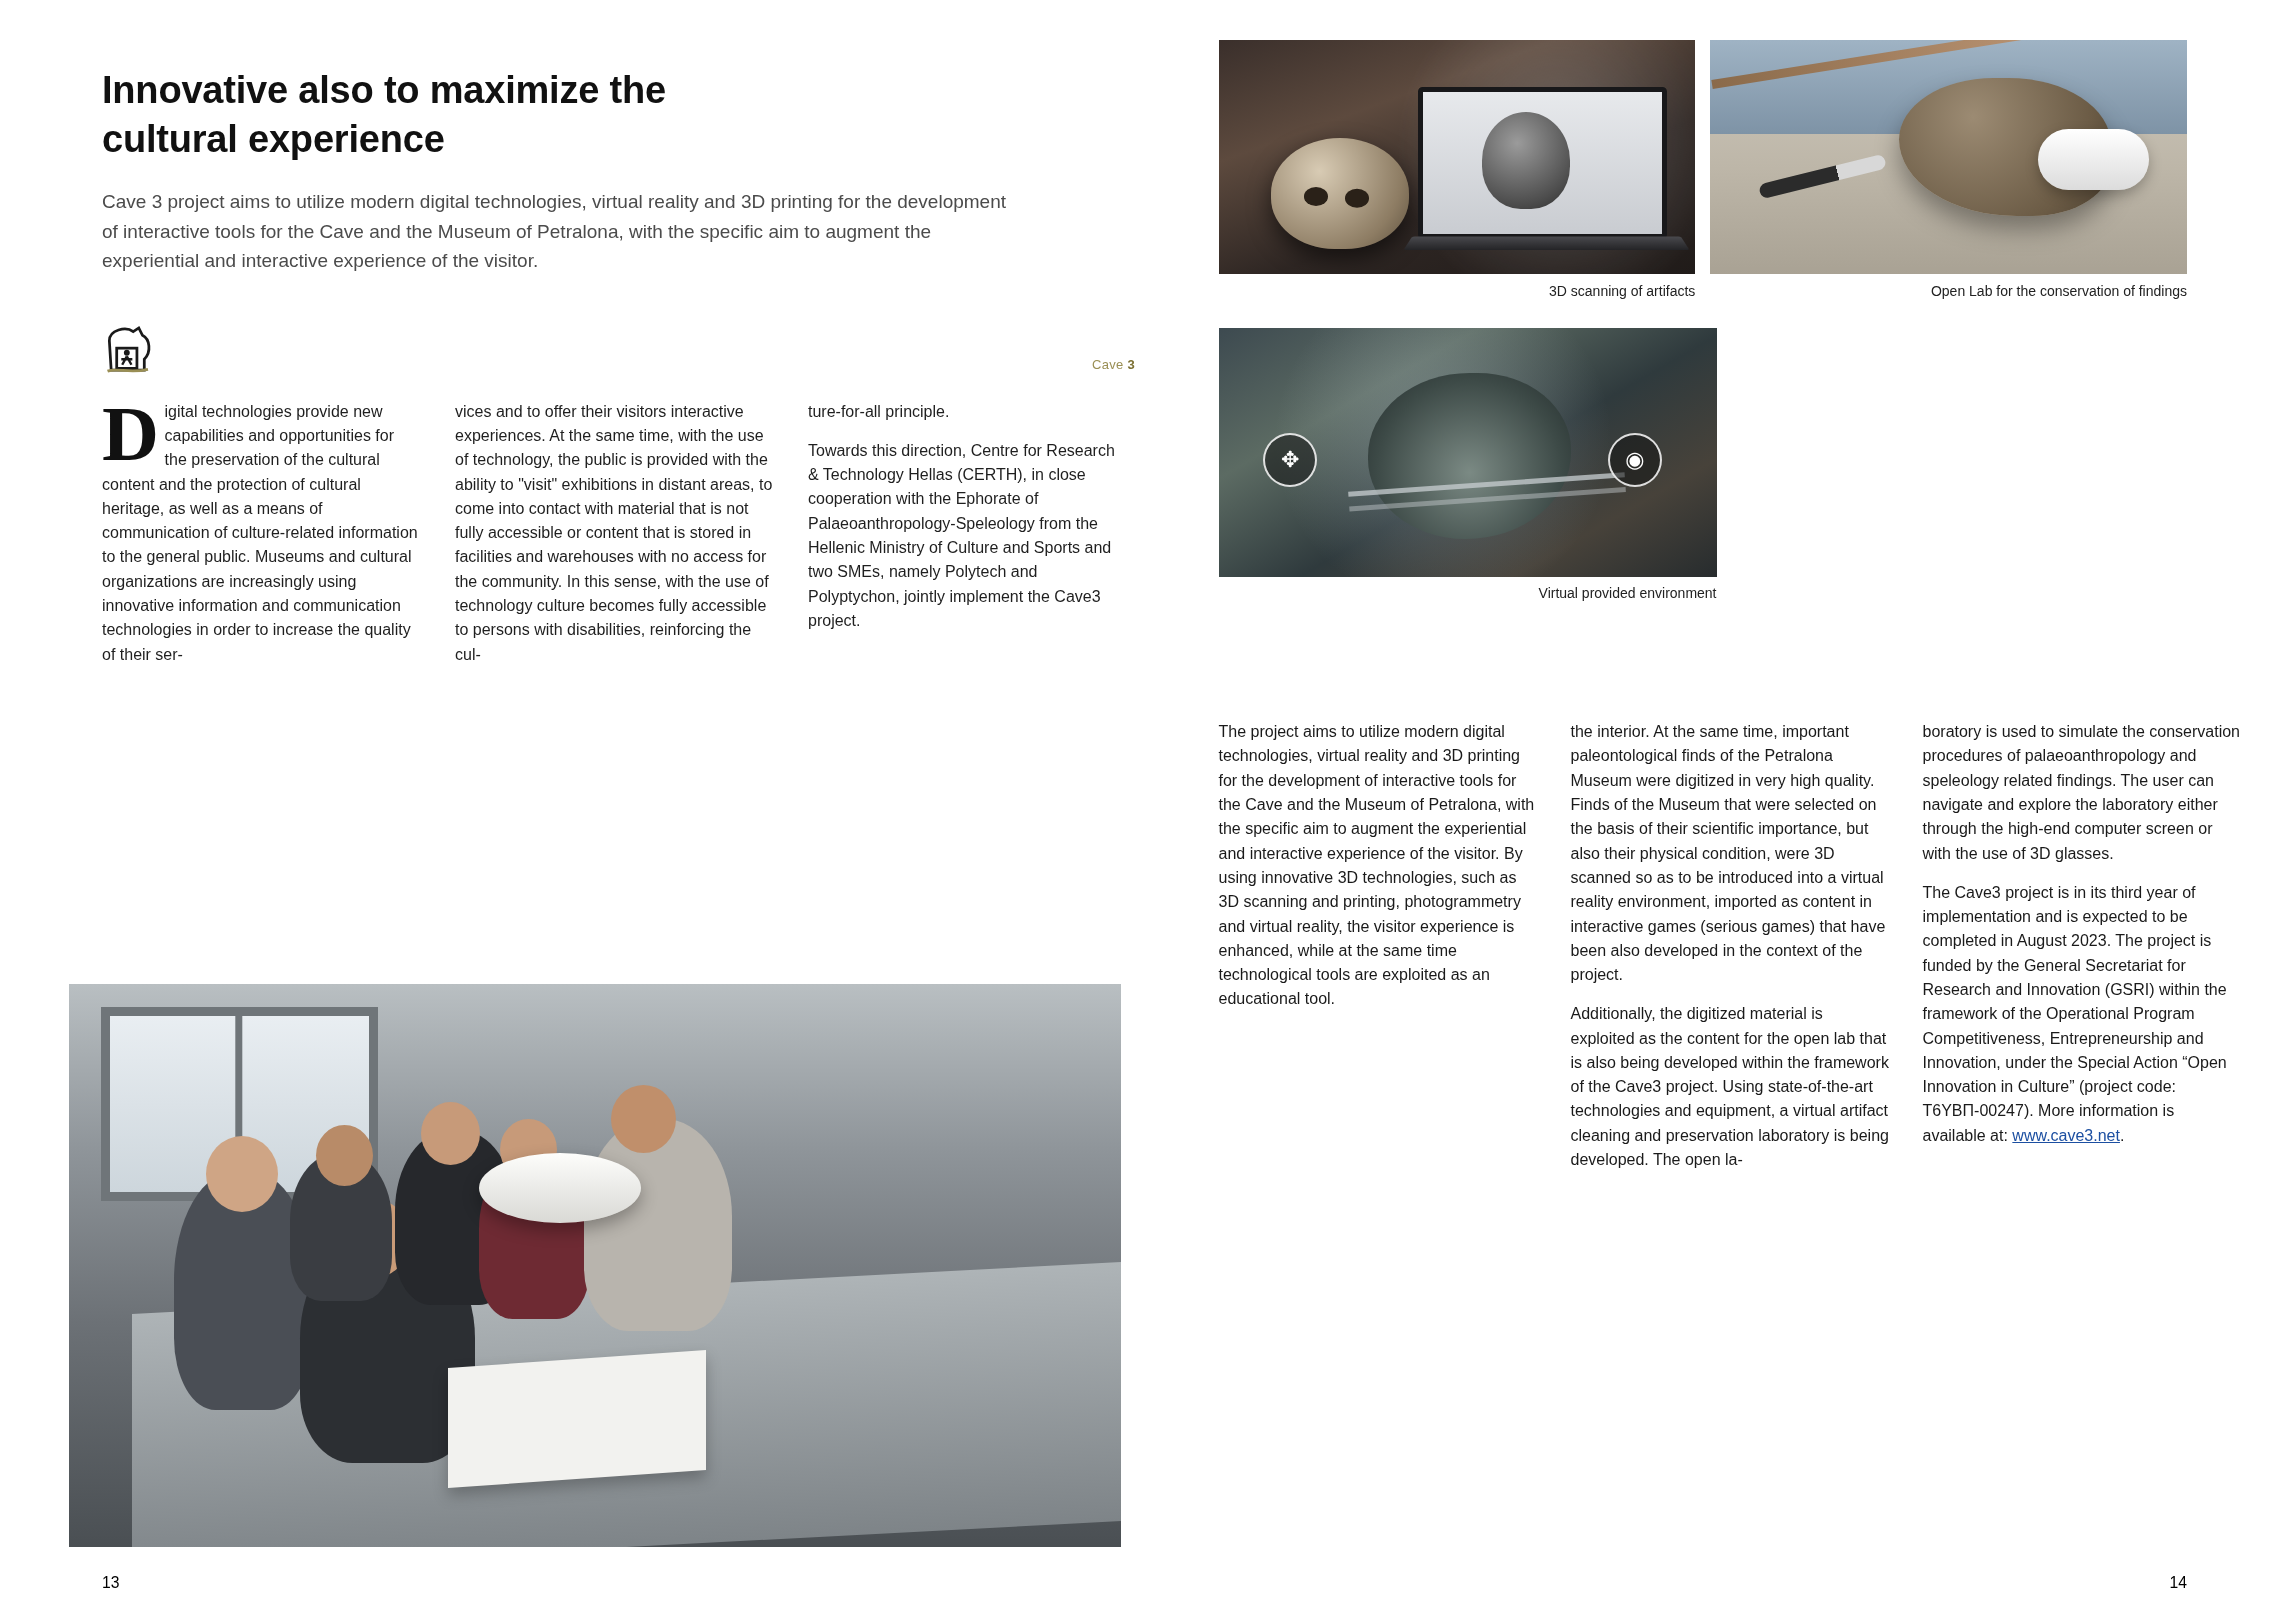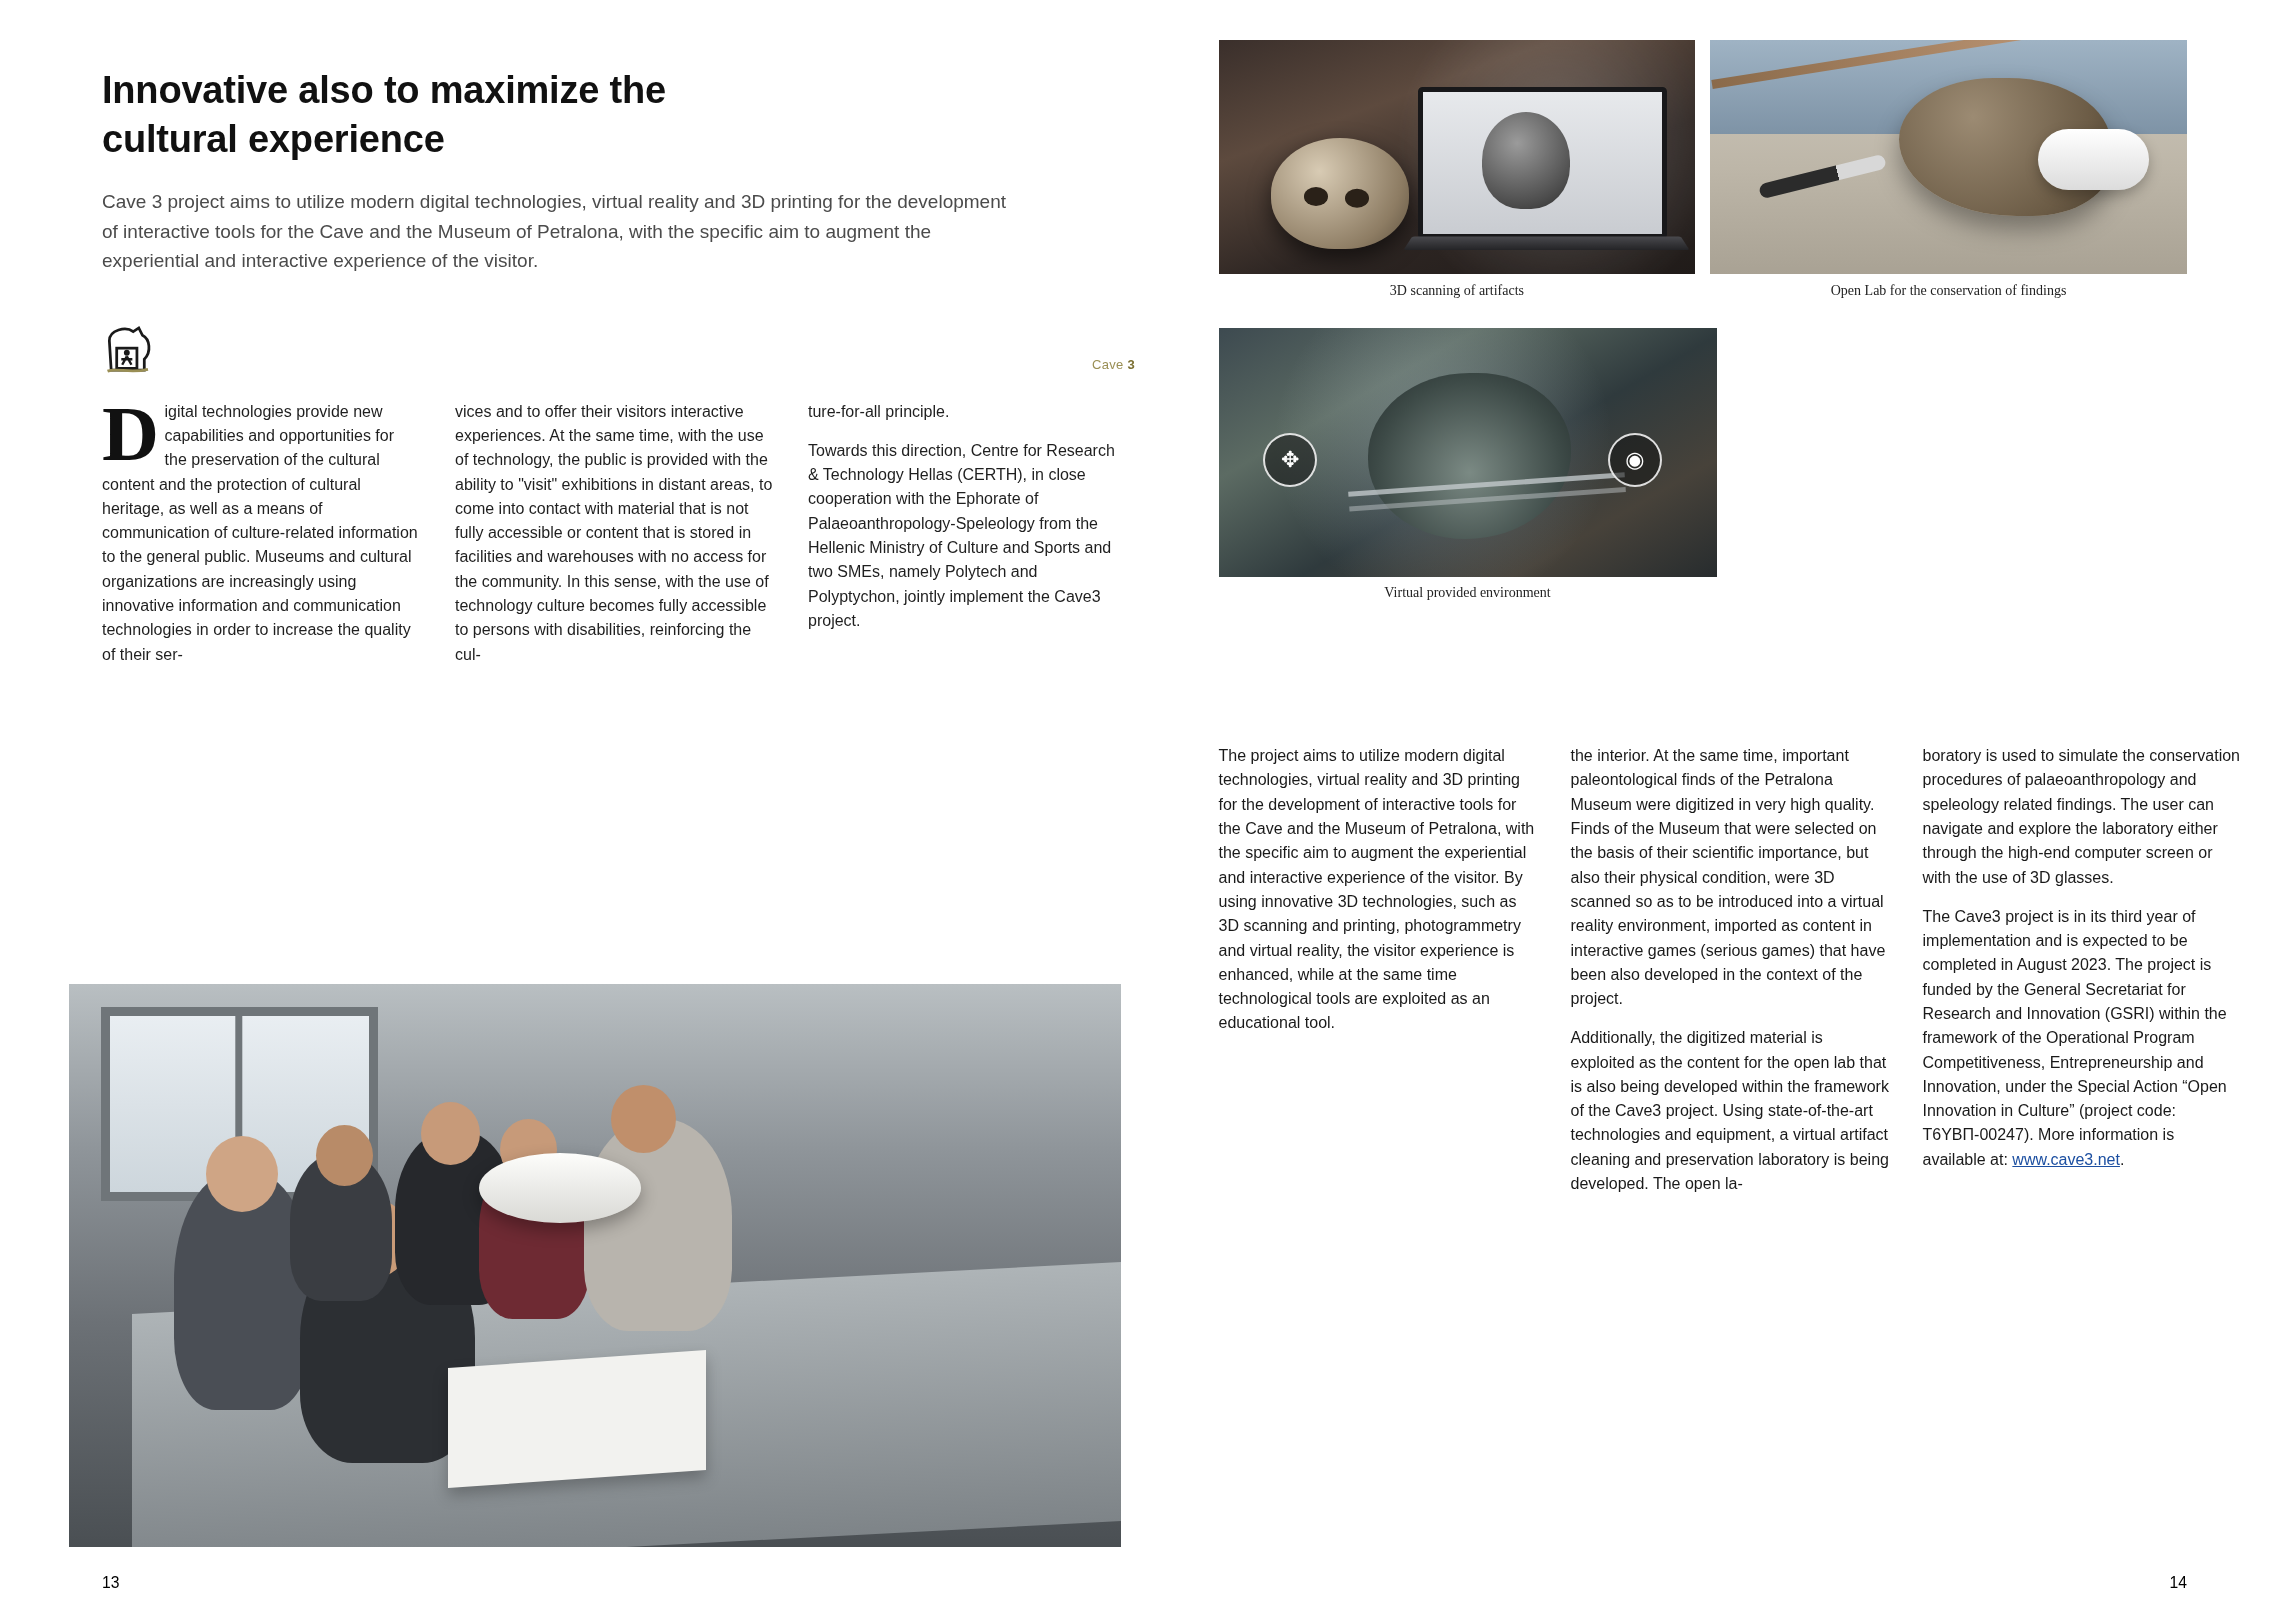--- a/index.html
+++ b/index.html
@@ -92,23 +92,22 @@
 
   
   .photo {
     position: relative;
     overflow: hidden;
     background: #555;
   }
   .caption {
     font-size: 14px;
     color: #222;
-    text-align: center;
+    text-align: right;
     margin-top: 8.3px;
-    font-family: Liberation Serif, serif;
   }
 
   .big-photo-wrap {
     position: absolute;
     left: 69px;
     bottom: 72px;
     width: 1052px;
   }
   .big-photo { width: 1052px; height: 563px; }
 
@@ -138,21 +137,20 @@
     left: 18.5px;
     top: 720px;
     display: flex;
     gap: 33px;
     width: 1024px;
   }
   .colb {
     width: 319px;
     font-size: 16px;
     line-height: 1.52;
-    margin-top: 24px;
   }
   .colb p { margin: 0 0 14.8px 0; }
   a.link { color: #1c4fa1; text-decoration: underline; }
 
   
   .ph-scan {
     background:
       radial-gradient(circle at 72% 45%, rgba(255,255,255,.22), transparent 45%),
       linear-gradient(160deg, #3a2f2b 0%, #5d4a3e 30%, #2e2623 62%, #201b19 100%);
   }

